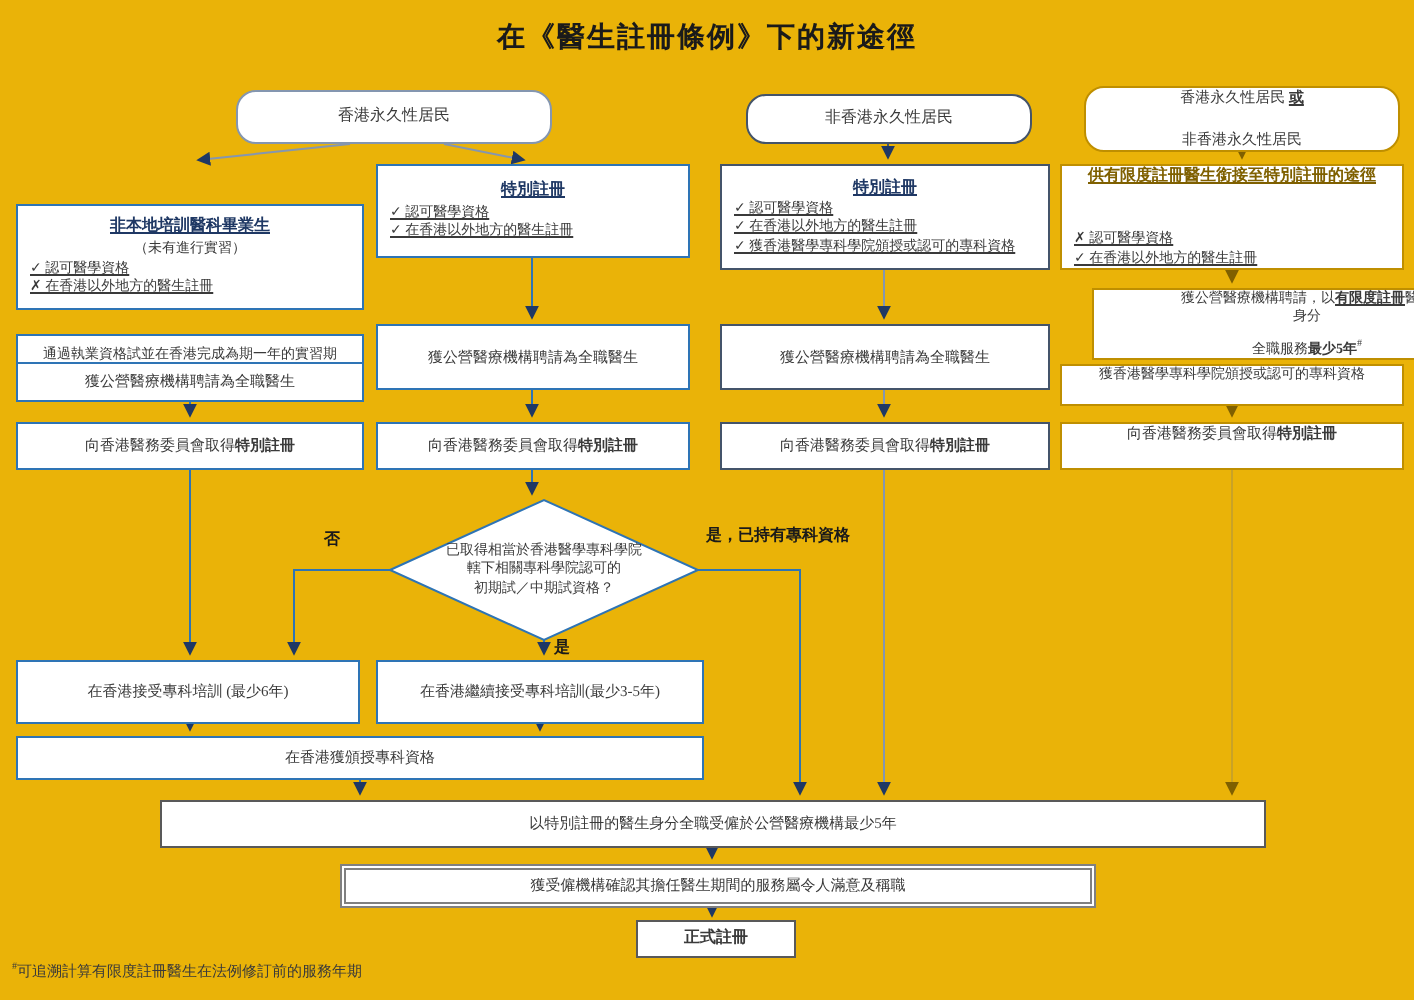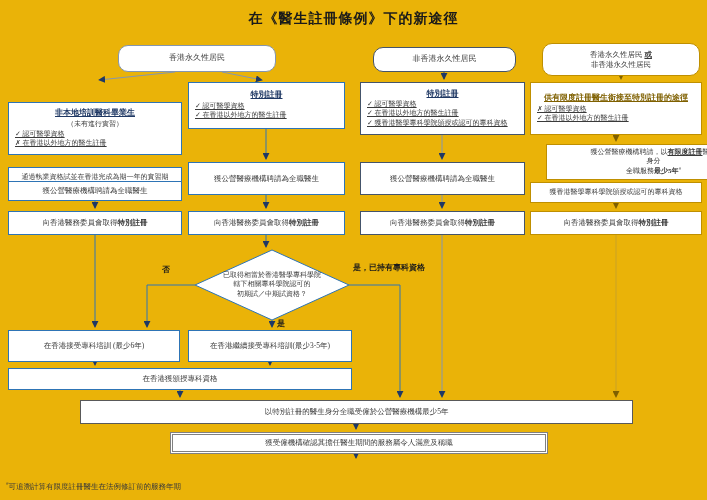--- a/index.html
+++ b/index.html
@@ -11,21 +11,21 @@
     position:absolute;top:10px;left:0;width:100%;text-align:center;
     font-size:14px;font-weight:bold;letter-spacing:1px;color:#1a1a1a;
   }
   .box{
     position:absolute;background:#fff;border:1px solid #2E74B5;box-sizing:border-box;
     display:flex;flex-direction:column;align-items:center;justify-content:center;
     font-size:7.5px;line-height:1.3;text-align:center;color:#3a3a3a;
   }
   .rounded{border-radius:10px;}
   .navy{border-color:#44546A;}
-  .gold{border-color:#BF8F00;}
+  .gold{border-color:#BF8F00;justify-content:space-between;}
   .dark{border-color:#595959;}
   .dbl{border:3px double #808080;}
   .box .bt{font-weight:bold;text-decoration:underline;color:#1F3864;font-size:8px;margin-bottom:1px;}
   .box .bt-gold{font-weight:bold;text-decoration:underline;color:#7F6000;font-size:8px;margin-bottom:1px;}
   .box .sub{font-size:7px;margin-bottom:1px;}
   .items{width:100%;padding-left:6px;box-sizing:border-box;text-align:left;font-size:7px;line-height:1.35;text-decoration:underline;}
   .ln{display:block;}
   b.u{text-decoration:underline;}
   sup{font-size:5px;}
   #wires{position:absolute;left:0;top:0;z-index:1;}
@@ -201,18 +201,21 @@
   </div>
 
   <div class="box dark" style="left:80px;top:400px;width:553px;height:24px;">
     <span class="ln">以特別註冊的醫生身分全職受僱於公營醫療機構最少5年</span>
   </div>
 
   <div class="box dbl" style="left:170px;top:432px;width:378px;height:22px;">
     <span class="ln">獲受僱機構確認其擔任醫生期間的服務屬令人滿意及稱職</span>
   </div>
 
+  <div class="box dark" style="left:318px;top:460px;width:80px;height:19px;font-weight:bold;font-size:8px;">
+    <span class="ln">正式註冊</span>
+  </div>
 
   <div class="footnote">
     <sup>#</sup><span>可追溯計算有限度註冊醫生在法例修訂前的服務年期</span>
   </div>
 
 </div>
 
 </body></html>

